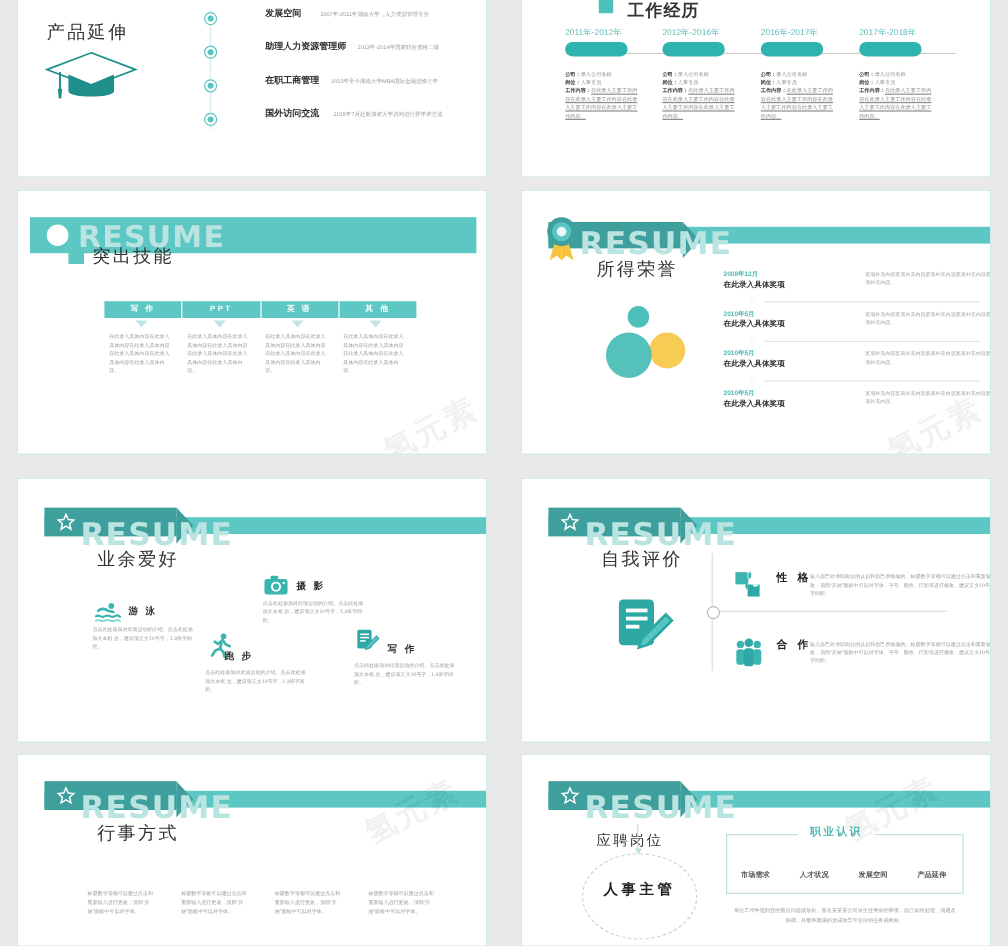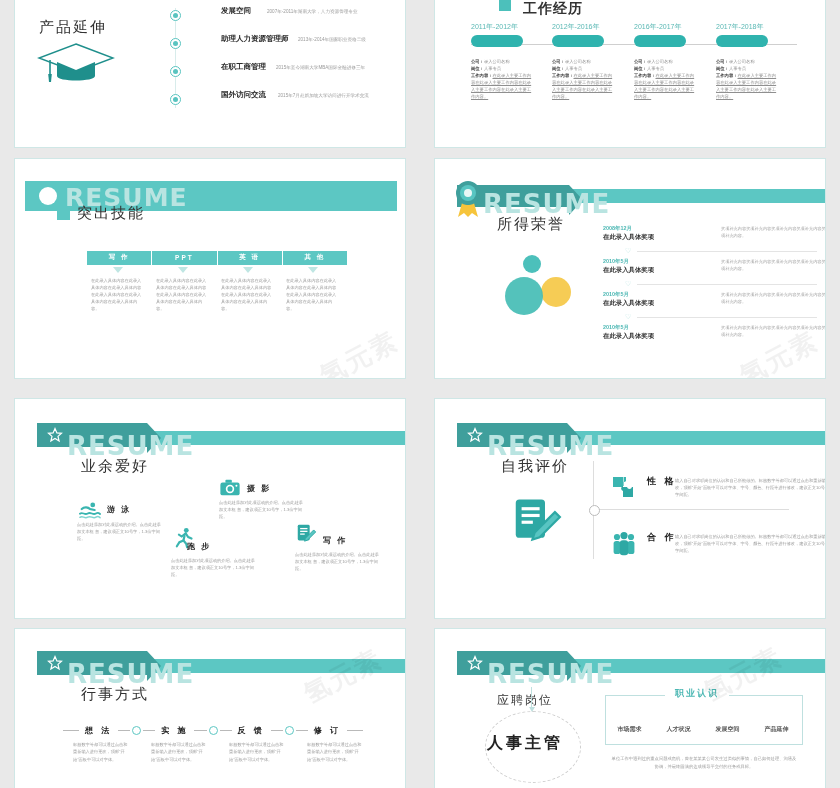--- a/index.html
+++ b/index.html
@@ -88,21 +88,21 @@
   .ws-mid{flex:1;display:flex;align-items:center;}
   .ws-line{flex:1;height:1px;background:#b9b9b9;}
   .ws-node{width:7px;height:7px;border-radius:50%;border:1.5px solid #5cc7c3;background:#fff;margin:0 2px;}
   .ws-txt{position:absolute;top:112px;width:56px;font-size:4.2px;line-height:1.75;color:#9a9a9a;}
 
   
   .p-arrow{position:absolute;left:96px;top:58px;width:1px;height:22px;background:#bfe0df;}
   .p-arrow:after{content:"";position:absolute;left:-2.5px;bottom:-3px;border-left:3px solid transparent;
                  border-right:3px solid transparent;border-top:5px solid #bfe0df;}
   .p-ring{position:absolute;left:50px;top:82px;width:94px;height:70px;border:1px dashed #cfcfcf;border-radius:50%;}
-  .p-role{position:absolute;left:52px;top:104px;width:92px;font-size:16px;font-weight:700;
+  .p-role{position:absolute;left:52px;top:104px;width:92px;text-align:center;font-size:12px;font-weight:700;
           color:#222;letter-spacing:3px;}
   .p-box{position:absolute;left:170px;top:66px;width:196px;height:48px;border:1px solid #bfe0df;}
   .p-boxtitle{position:absolute;left:230px;top:58px;background:#fff;padding:0 10px;font-size:9px;
               font-weight:700;color:#4bb7b3;letter-spacing:2px;}
   .p-tags{position:absolute;left:170px;top:96px;width:196px;display:flex;justify-content:space-around;}
   .p-tag{font-size:6px;color:#555;font-weight:600;}
   .p-note{position:absolute;left:176px;top:126px;width:186px;font-size:4.3px;line-height:1.9;color:#9a9a9a;text-align:center;}
 </style>
 </head>
 <body>
@@ -373,43 +373,20 @@
   <div class="cell r4">
     <div class="slide bot">
       <div class="bar" style="left:22px;top:30px;width:370px;height:14px;"></div>
       <div class="ribbon" style="left:22px;top:22px;width:110px;height:24px;"></div>
       <svg class="star-ic" style="left:32px;top:26px;" viewBox="0 0 16 16">
         <path d="M8 1.6 L9.9 5.9 L14.5 6.3 L11 9.4 L12.1 14 L8 11.5 L3.9 14 L5 9.4 L1.5 6.3 L6.1 5.9 Z" fill="none" stroke="#fff" stroke-width="1.2"></path>
       </svg>
       <div class="resume-word" style="left:52px;top:32px;font-size:26px;">RESUME</div>
       <div class="title-cn" style="left:66px;top:56px;font-size:15px;">行事方式</div>
 
-      <div class="ws-row">
-        <div class="ws-dash"></div>
-        <div class="ws-lab">想 法</div>
-        <div class="ws-mid">
-            <div class="ws-line"></div>
-            <div class="ws-node"></div>
-            <div class="ws-line"></div>
-          </div>
-        <div class="ws-lab">实 施</div>
-        <div class="ws-mid">
-            <div class="ws-line"></div>
-            <div class="ws-node"></div>
-            <div class="ws-line"></div>
-          </div>
-        <div class="ws-lab">反 馈</div>
-        <div class="ws-mid">
-            <div class="ws-line"></div>
-            <div class="ws-node"></div>
-            <div class="ws-line"></div>
-          </div>
-        <div class="ws-lab">修 订</div>
-        <div class="ws-dash"></div>
-      </div>
 
       <div class="ws-txt" style="left:58px;">标题数字等都可以通过点击和重新输入进行更改，顶部“开始”面板中可以对字体。</div>
       <div class="ws-txt" style="left:136px;">标题数字等都可以通过点击和重新输入进行更改，顶部“开始”面板中可以对字体。</div>
       <div class="ws-txt" style="left:214px;">标题数字等都可以通过点击和重新输入进行更改，顶部“开始”面板中可以对字体。</div>
       <div class="ws-txt" style="left:292px;">标题数字等都可以通过点击和重新输入进行更改，顶部“开始”面板中可以对字体。</div>
 
       <div class="watermark" style="right:20px;bottom:auto;top:30px;">氢元素</div>
     </div>
   </div>
 

